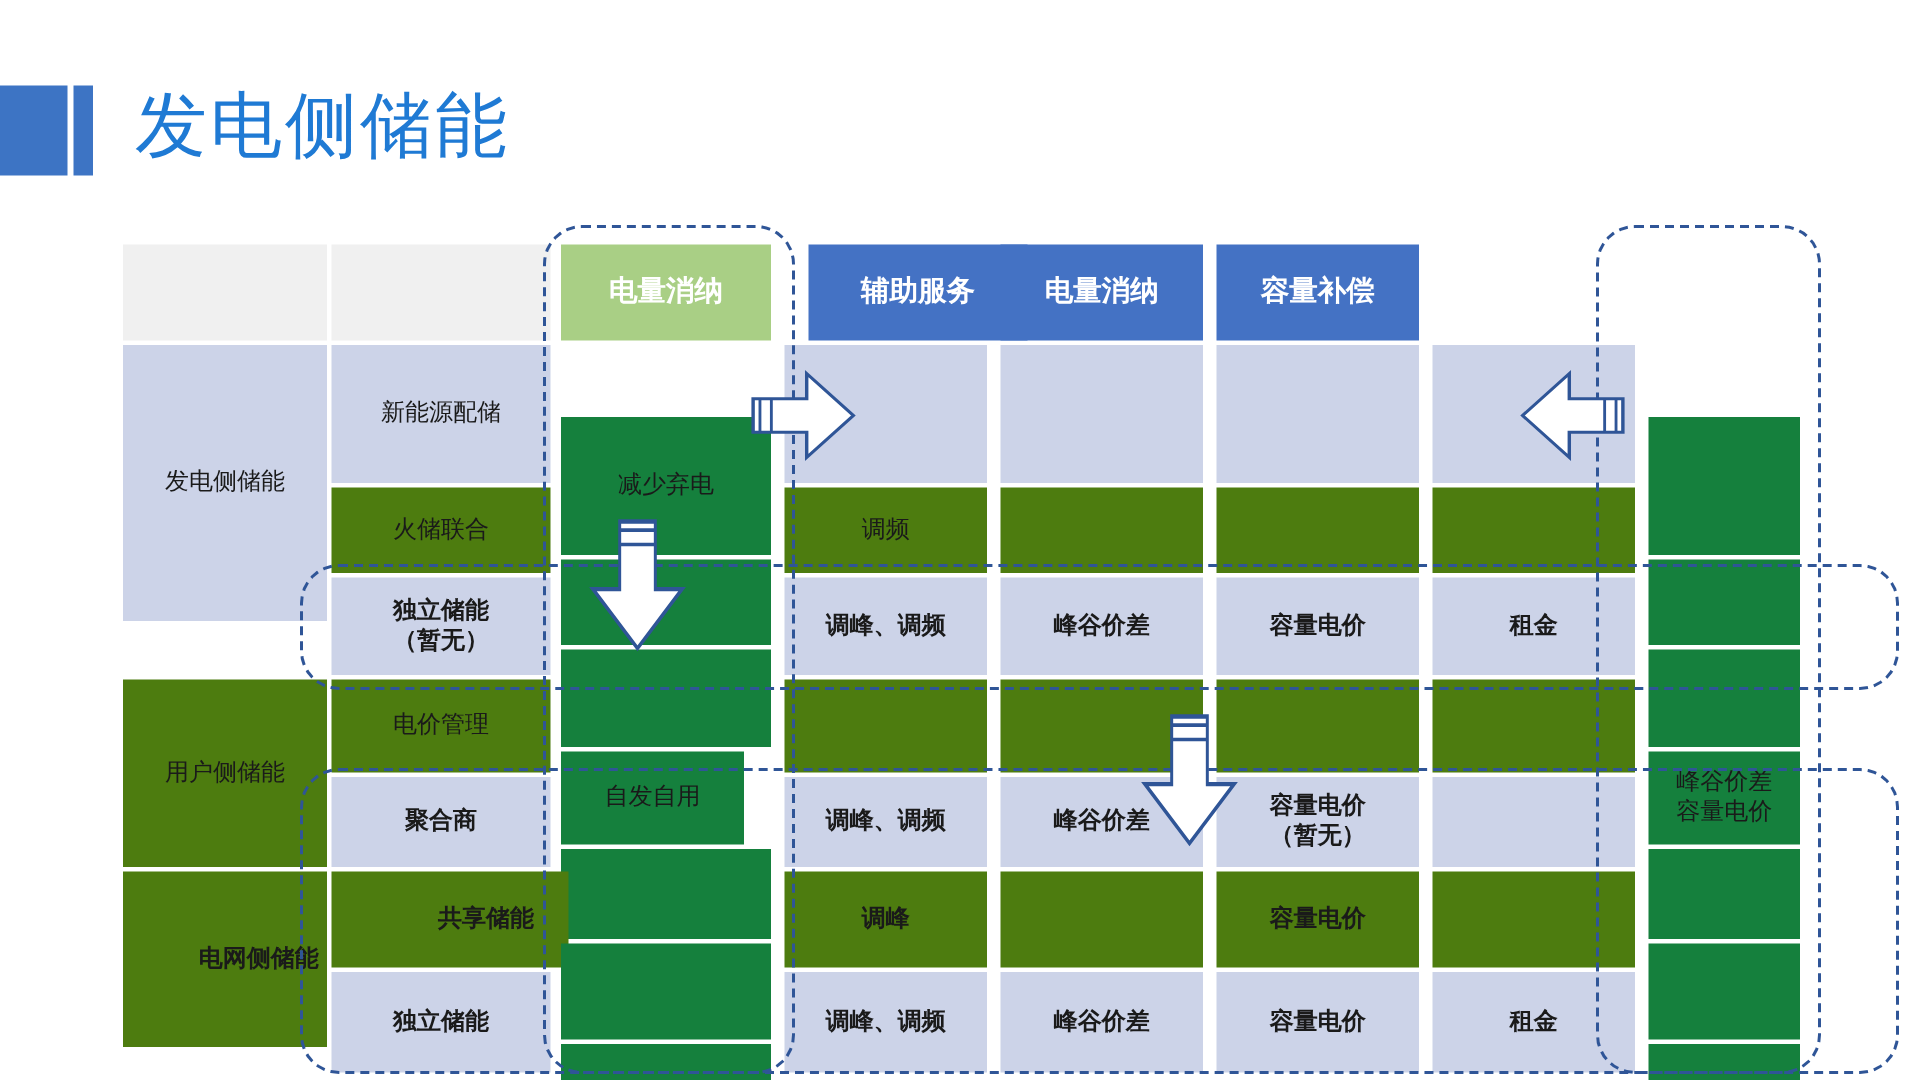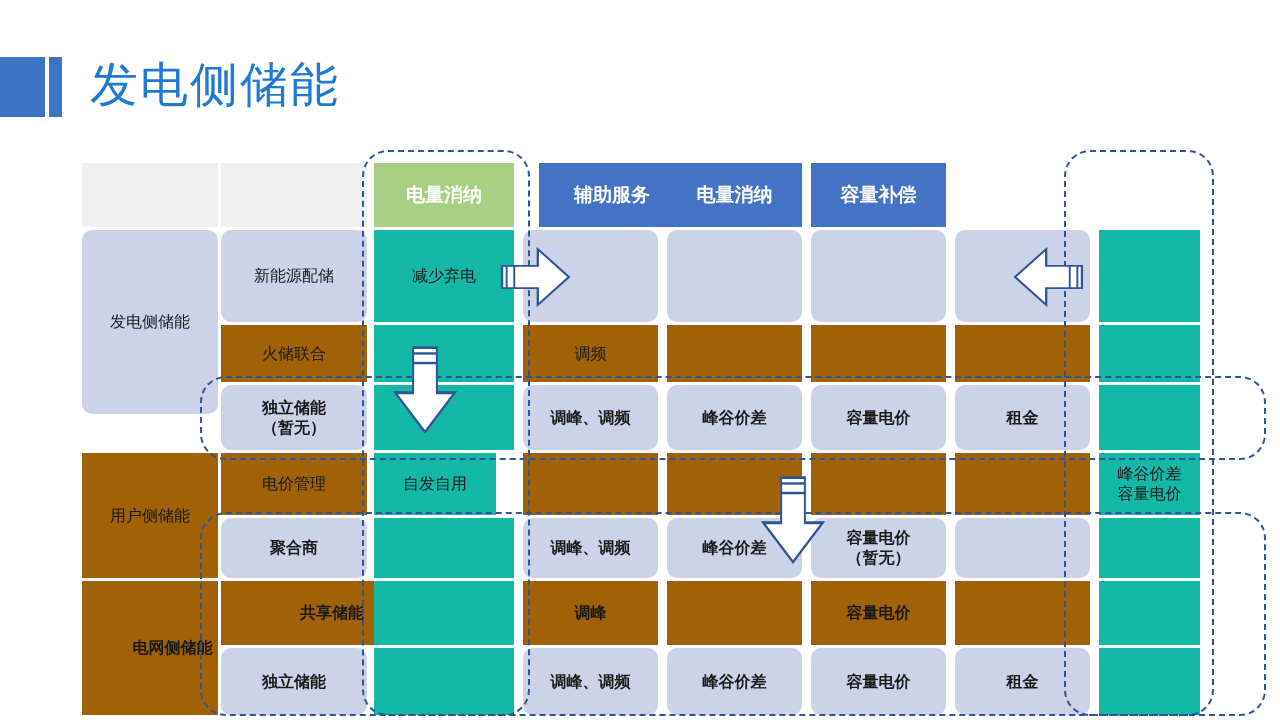--- a/index.html
+++ b/index.html
@@ -34,23 +34,23 @@
     font-size:16px;
     color:#1a1a1a;
     line-height:1.25;
     white-space:pre-line;
     overflow:hidden;
   }
   
   .bg-head-blank{background:#f0f0f0;}
   .bg-head-blue{background:#4472c4;color:#ffffff;font-weight:bold;font-size:19px;}
   .bg-head-green{background:#a9cf85;color:#ffffff;font-weight:bold;font-size:19px;}
-  .bg-dark{background:#ccd3e8;border-radius:10px;}
-  .bg-light{background:#a16207;}
-  .bg-green{background:#14b8a6;}
+  .bg-dark{background:#ccd3e8;}
+  .bg-light{background:#4d7c0f;}
+  .bg-green{background:#15803d;margin-top:48px;}
   .bold{font-weight:bold;}
   
   .hl{
     position:absolute;
     border:2px dashed #2f5597;
     border-radius:26px;
     box-sizing:border-box;
     pointer-events:none;
   }
   
@@ -66,21 +66,21 @@
 <div id="matrix">
 
 <div class="cell bg-head-blank" style="left: 0px; top: 3px; width: 136px; height: 64px;"></div>
     <div class="cell bg-head-blank" style="left: 139px; top: 3px; width: 146px; height: 64px;"></div>
     <div class="cell bg-head-green" style="left: 292px; top: 3px; width: 140px; height: 64px;">电量消纳</div>
     <div class="cell bg-head-blue" style="left: 441px; top: 3px; width: 146px; height: 64px; margin-left: 16px;">辅助服务</div>
     <div class="cell bg-head-blue" style="left: 585px; top: 3px; width: 135px; height: 64px;">电量消纳</div>
     <div class="cell bg-head-blue" style="left: 729px; top: 3px; width: 135px; height: 64px;">容量补偿</div>
     <div class="cell bg-dark" style="left: 0px; top: 70px; width: 136px; height: 184px;">发电侧储能</div>
     <div class="cell bg-light" style="left: 0px; top: 293px; width: 136px; height: 125px;">用户侧储能</div>
-    <div class="cell bg-light bold" style="left: 0px; top: 421px; width: 136px; height: 134px; padding-left: 45px;">电网侧储能</div>
+    <div class="cell bg-light bold" style="left: 0px; top: 421px; width: 136px; height: 117px; padding-left: 45px;">电网侧储能</div>
     <div class="cell bg-dark" style="left: 139px; top: 70px; width: 146px; height: 92px;">新能源配储</div>
     <div class="cell bg-green" style="left: 292px; top: 70px; width: 140px; height: 92px;">减少弃电</div>
     <div class="cell bg-dark" style="left: 441px; top: 70px; width: 135px; height: 92px;"></div>
     <div class="cell bg-dark" style="left: 585px; top: 70px; width: 135px; height: 92px;"></div>
     <div class="cell bg-dark" style="left: 729px; top: 70px; width: 135px; height: 92px;"></div>
     <div class="cell bg-dark" style="left: 873px; top: 70px; width: 135px; height: 92px;"></div>
     <div class="cell bg-green" style="left: 1017px; top: 70px; width: 101px; height: 92px;"></div>
     <div class="cell bg-light" style="left: 139px; top: 165px; width: 146px; height: 57px;">火储联合</div>
     <div class="cell bg-green" style="left: 292px; top: 165px; width: 140px; height: 57px;"></div>
     <div class="cell bg-light" style="left: 441px; top: 165px; width: 135px; height: 57px;">调频</div>
@@ -105,21 +105,21 @@
     <div class="cell bg-green" style="left: 1017px; top: 293px; width: 101px; height: 62px;">峰谷价差
 容量电价</div>
     <div class="cell bg-dark bold" style="left: 139px; top: 358px; width: 146px; height: 60px;">聚合商</div>
     <div class="cell bg-green" style="left: 292px; top: 358px; width: 140px; height: 60px;"></div>
     <div class="cell bg-dark bold" style="left: 441px; top: 358px; width: 135px; height: 60px;">调峰、调频</div>
     <div class="cell bg-dark bold" style="left: 585px; top: 358px; width: 135px; height: 60px;">峰谷价差</div>
     <div class="cell bg-dark bold" style="left: 729px; top: 358px; width: 135px; height: 60px;">容量电价
 （暂无）</div>
     <div class="cell bg-dark" style="left: 873px; top: 358px; width: 135px; height: 60px;"></div>
     <div class="cell bg-green" style="left: 1017px; top: 358px; width: 101px; height: 60px;"></div>
-    <div class="cell bg-light bold" style="left: 139px; top: 421px; width: 174px; height: 64px; padding-left: 48px;">共享储能</div>
+    <div class="cell bg-light bold" style="left: 139px; top: 421px; width: 158px; height: 64px; padding-left: 48px;">共享储能</div>
     <div class="cell bg-green" style="left: 292px; top: 421px; width: 140px; height: 64px;"></div>
     <div class="cell bg-light bold" style="left: 441px; top: 421px; width: 135px; height: 64px; font-family: Liberation Serif, serif;">调峰</div>
     <div class="cell bg-light" style="left: 585px; top: 421px; width: 135px; height: 64px;"></div>
     <div class="cell bg-light bold" style="left: 729px; top: 421px; width: 135px; height: 64px;">容量电价</div>
     <div class="cell bg-light" style="left: 873px; top: 421px; width: 135px; height: 64px;"></div>
     <div class="cell bg-green" style="left: 1017px; top: 421px; width: 101px; height: 64px;"></div>
     <div class="cell bg-dark bold" style="left: 139px; top: 488px; width: 146px; height: 67px;">独立储能</div>
     <div class="cell bg-green" style="left: 292px; top: 488px; width: 140px; height: 67px;"></div>
     <div class="cell bg-dark bold" style="left: 441px; top: 488px; width: 135px; height: 67px;">调峰、调频</div>
     <div class="cell bg-dark bold" style="left: 585px; top: 488px; width: 135px; height: 67px;">峰谷价差</div>

